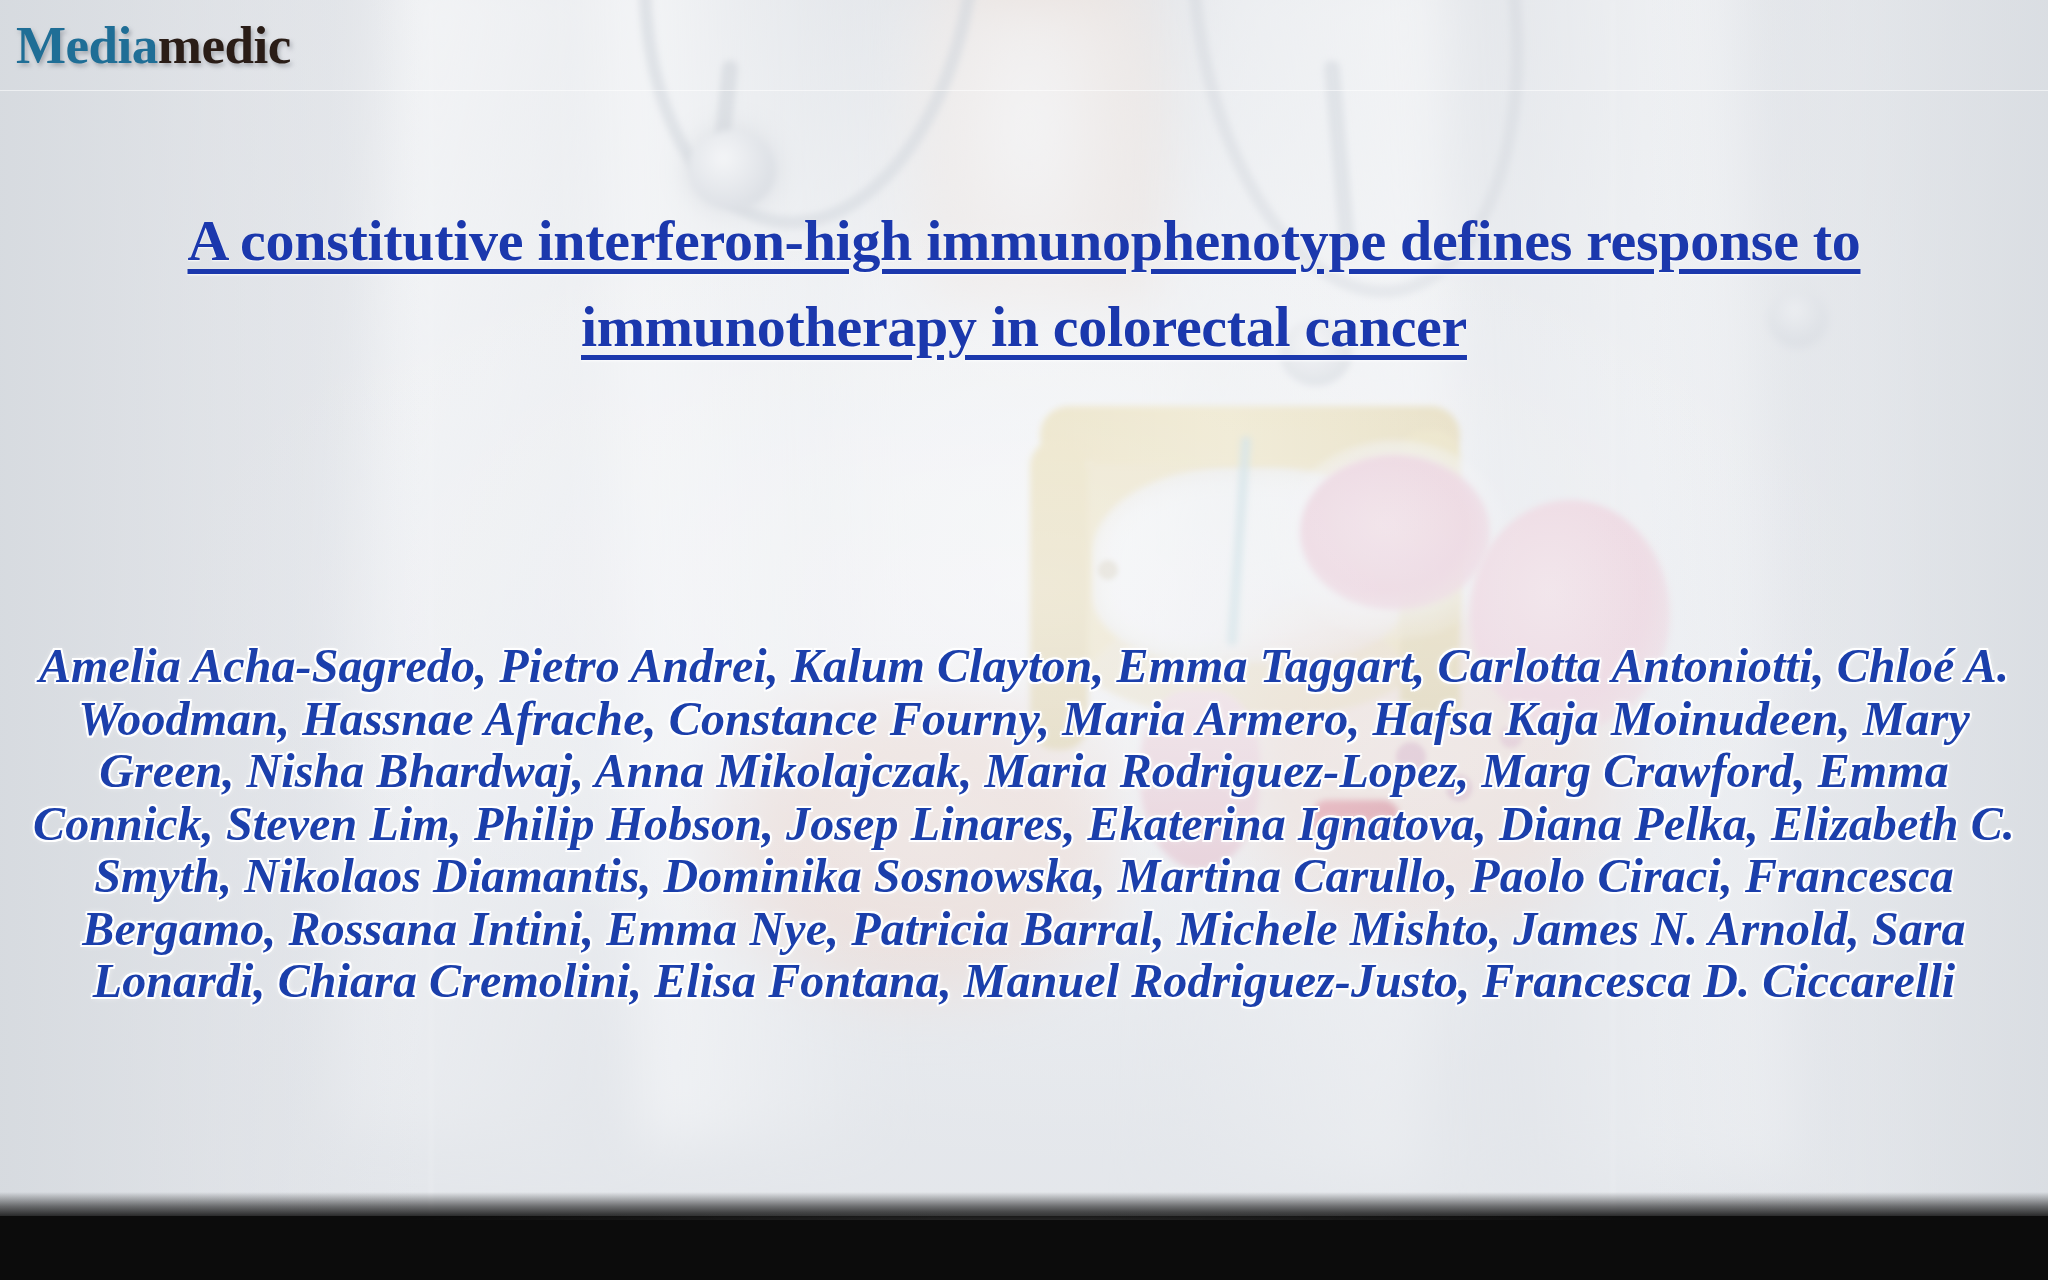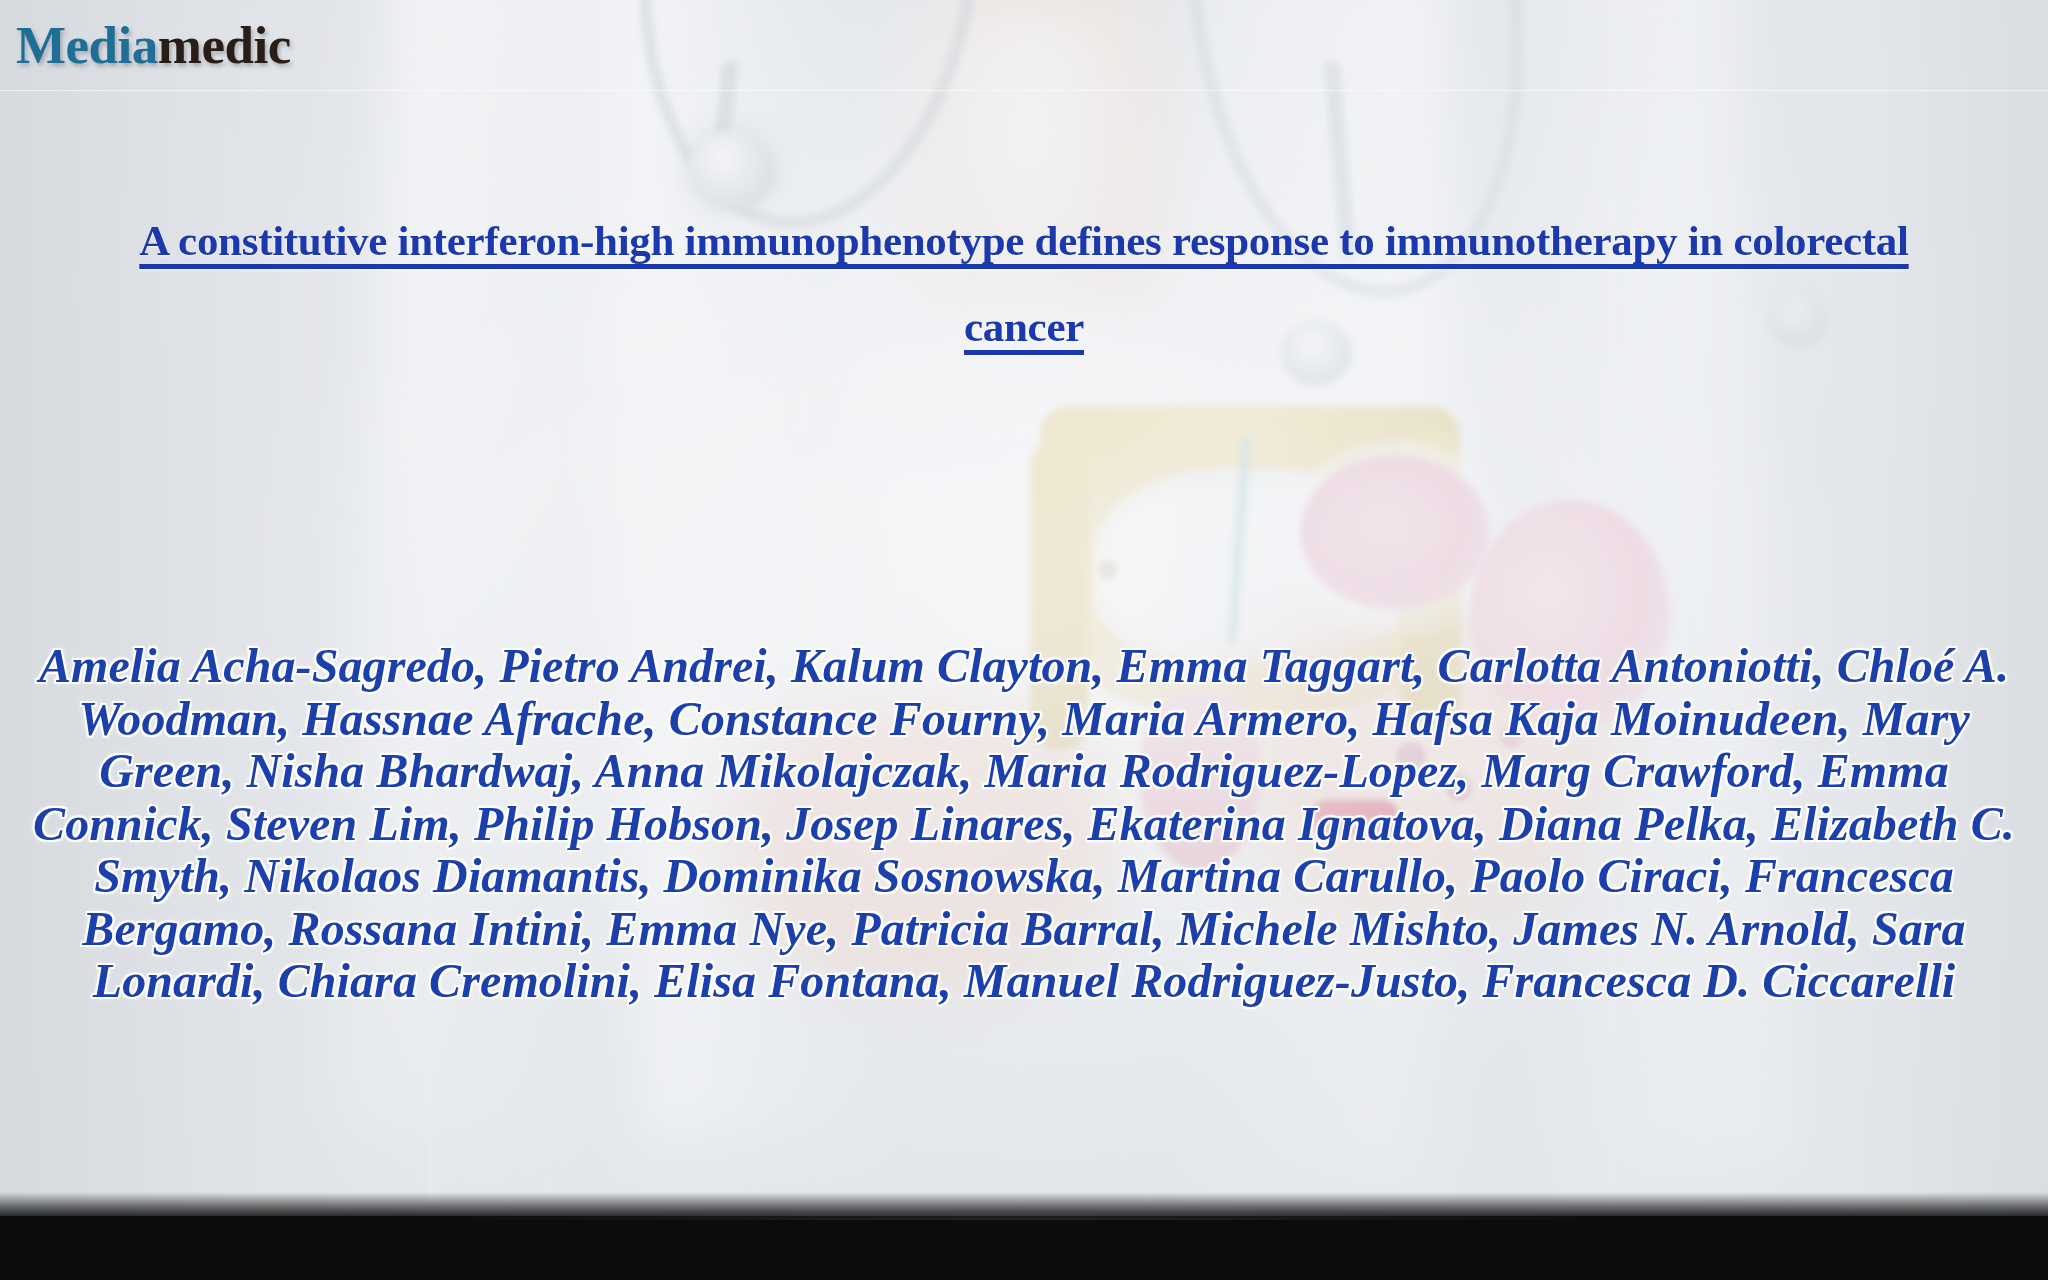--- a/index.html
+++ b/index.html
@@ -160,21 +160,21 @@
   #logo .w1{ color:#1f6e96; }
   #logo .w2{ color:#2a1d17; }
   #logo .cross-wrap{ position:relative; display:inline-block; }
 
   
   #title{
     position:absolute; left:120px; top:198px; width:1808px; z-index:15;
     text-align:center;
     font-family:"Liberation Serif", serif;
     font-weight:700;
-    font-size:43px;
+    font-size:58px;
     line-height:86px;
     letter-spacing:-.3px;
     color:#1b38ad;
     text-decoration:underline;
     text-decoration-thickness:5px;
     text-underline-offset:9px;
     text-shadow:0 1px 2px rgba(255,255,255,.85);
   }
 
   

